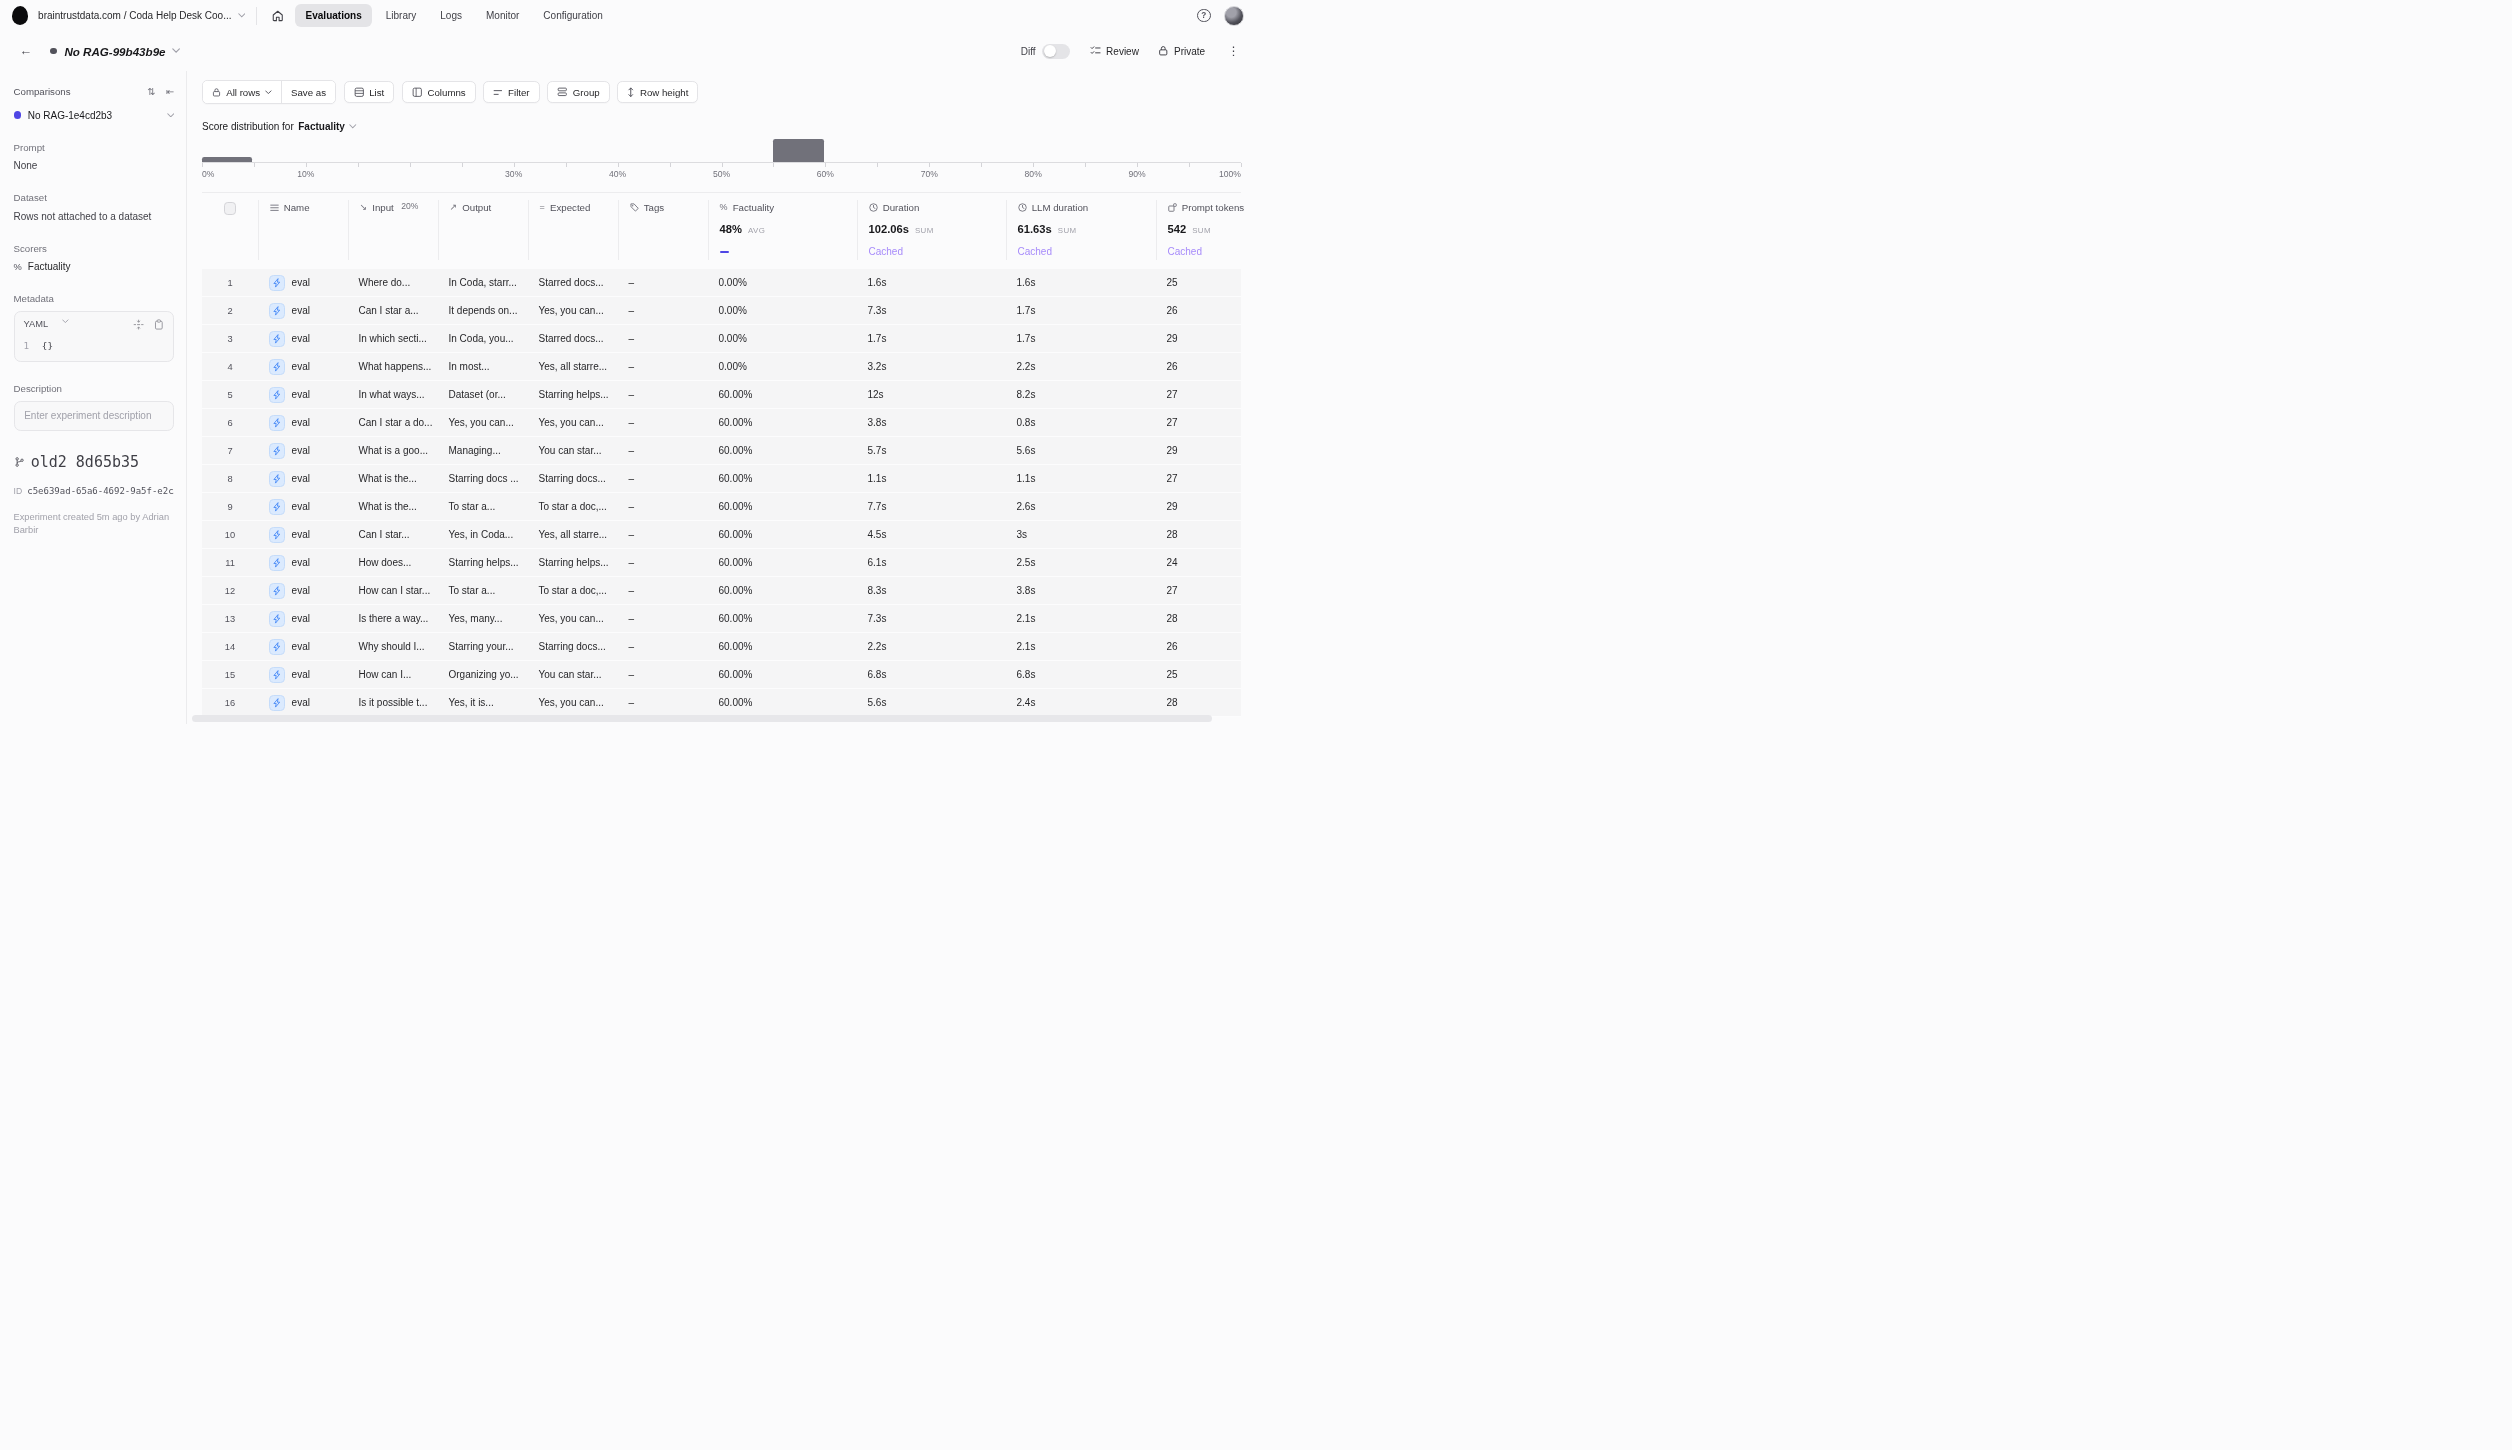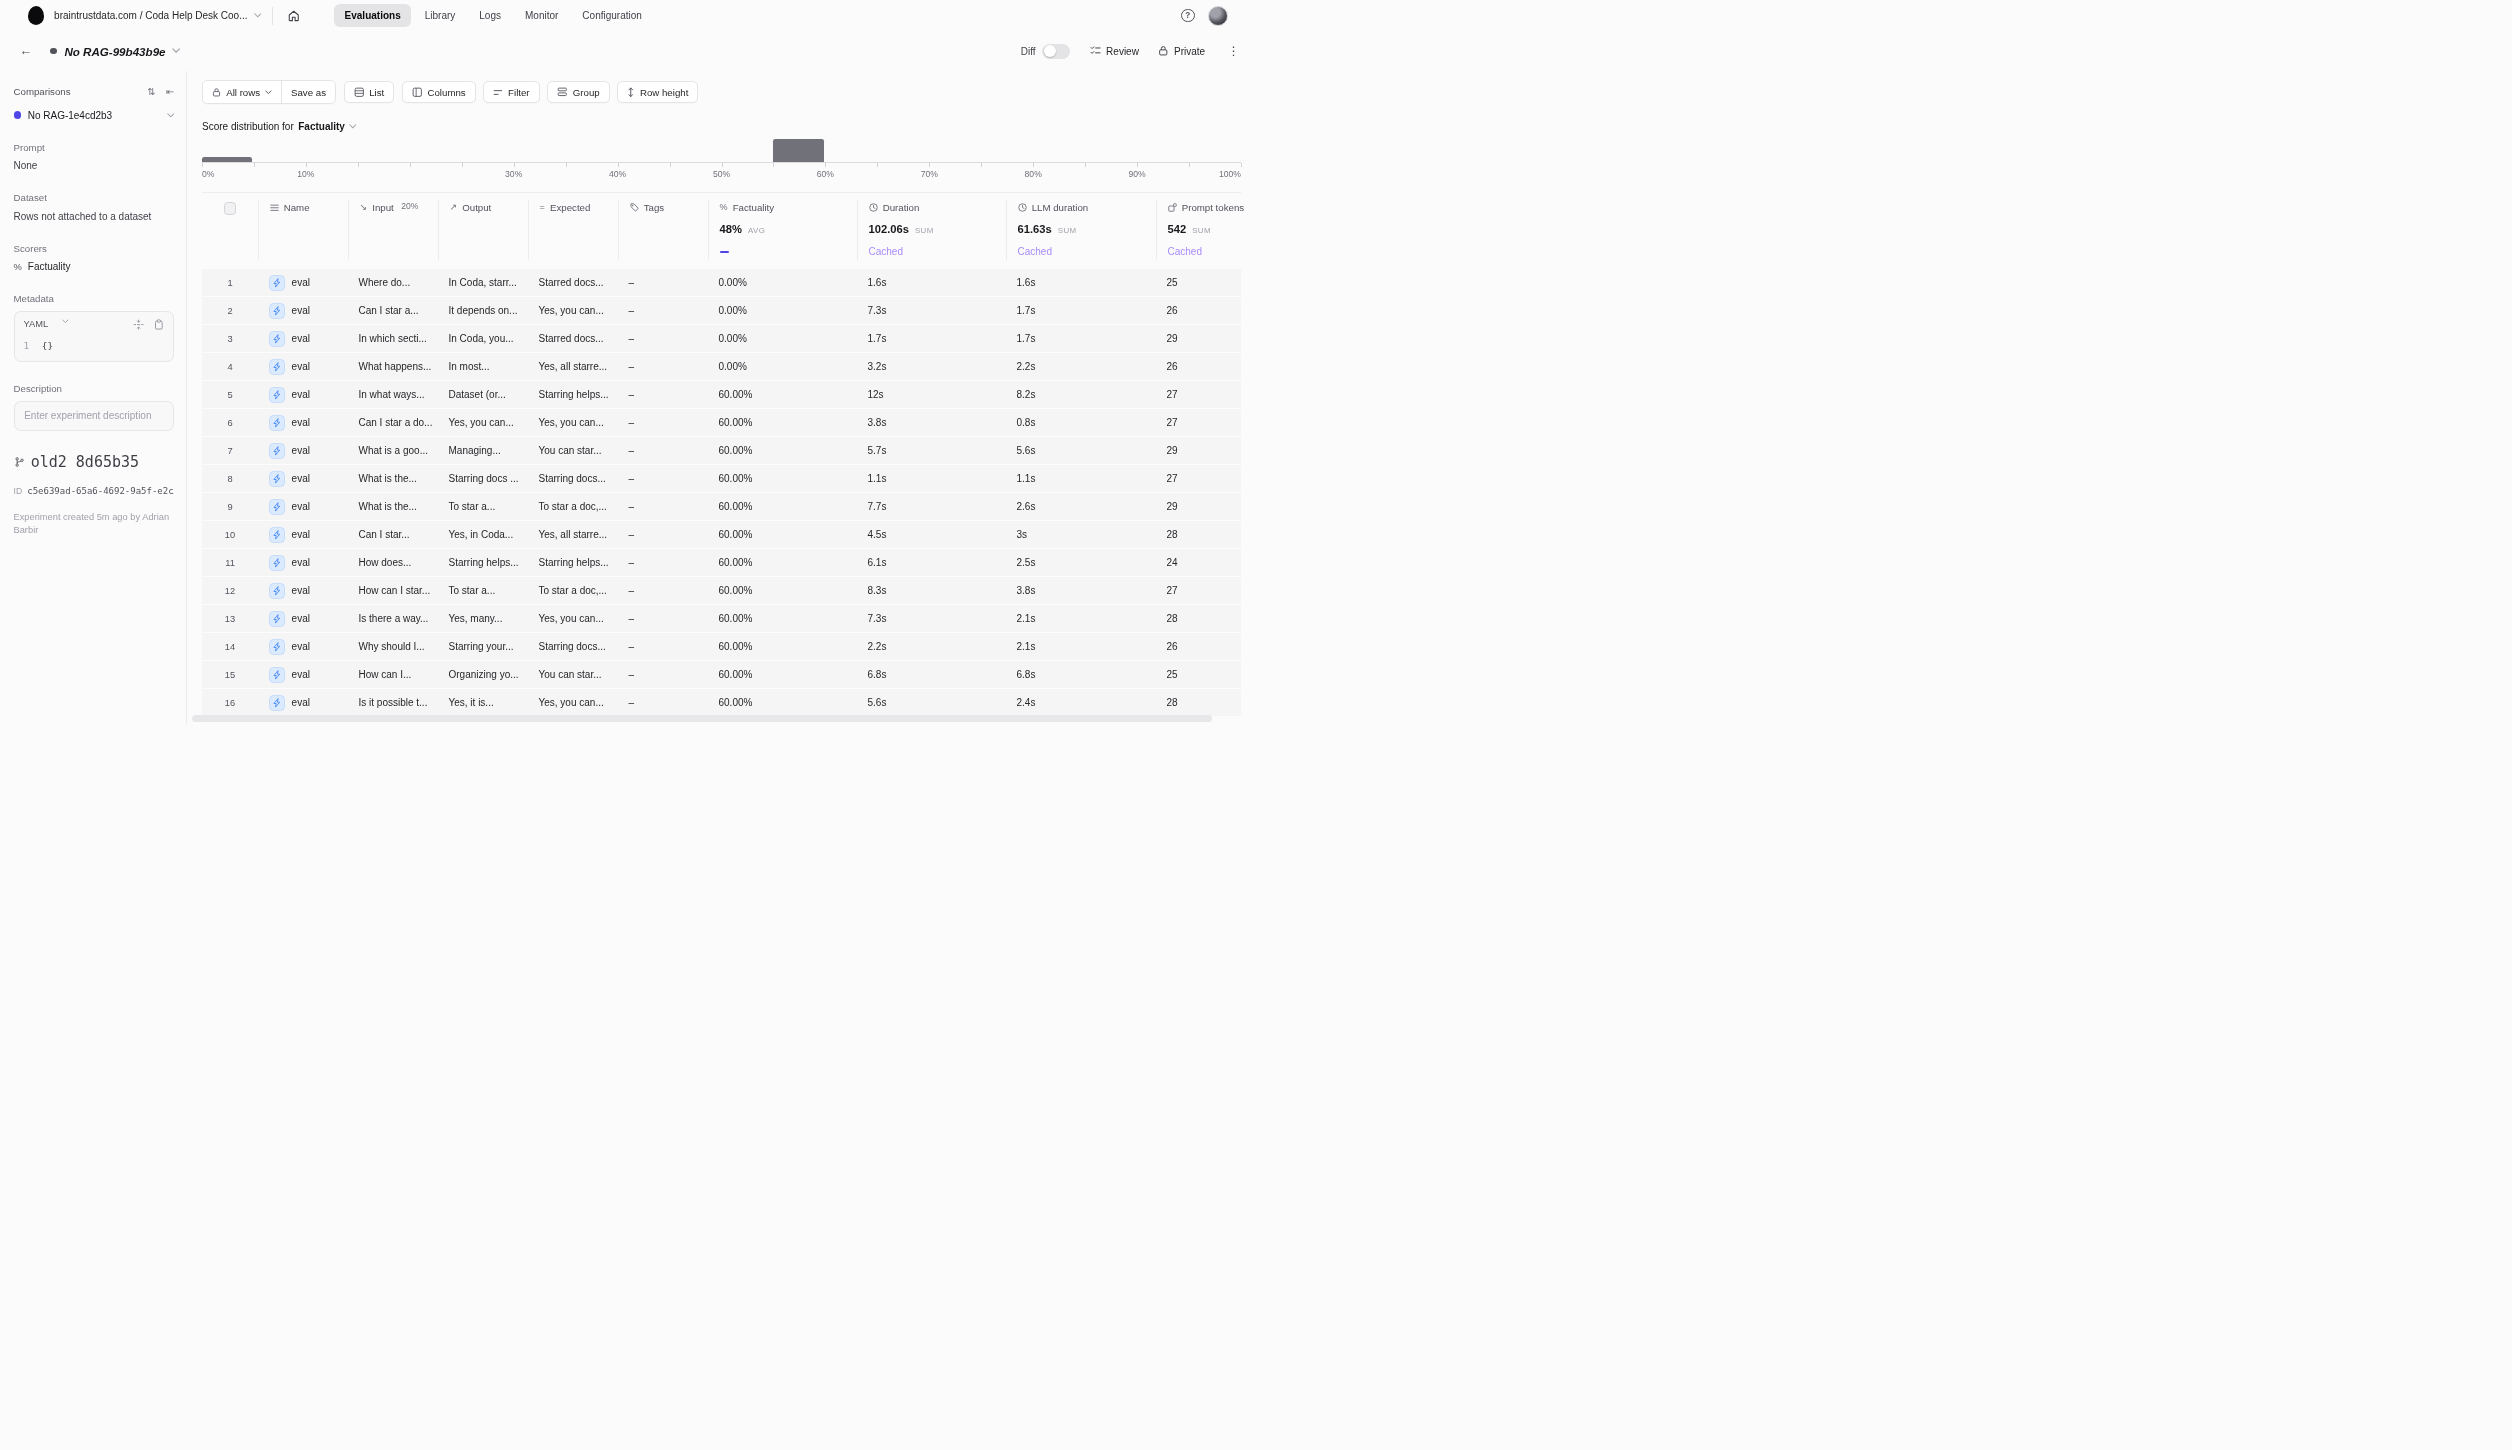--- a/index.html
+++ b/index.html
@@ -7,29 +7,29 @@
   body {
     font-family: "Liberation Sans", sans-serif;
     background: #fbfbfc;
     color: #18181b;
     font-size: 10px;
     position: relative;
   }
   svg { display: block; }
 
   
-  .topbar { height: 31px; display: flex; align-items: center; padding: 0 28px; }
+  .topbar { height: 31px; display: flex; align-items: center; padding: 0 12px; }
   .logo { width: 16.4px; height: 18.7px; background: #0b0b0d; border-radius: 52% 48% 50% 50% / 55% 55% 45% 45%; flex: 0 0 auto; }
   .breadcrumb { margin-left: 9.7px; display: flex; align-items: center; gap: 6px; color: #27272a; font-size: 10px; }
   .chev { color: #a1a1aa; }
   .v-div { width: 0.7px; height: 18px; background: #e4e4e7; margin: 0 11.2px; }
   .home-btn { color: #3f3f46; display: flex; align-items: center; padding: 3px; }
   .tabs { display: flex; align-items: center; gap: 3px; margin-left: 7.5px; }
   .tab { padding: 6px 10.5px; border-radius: 6px; color: #3f3f46; font-size: 10px; cursor: default; }
-  .tab.active { background: #e4e4e7; color: #09090b; font-weight: bold; margin-left: 23px; }
+  .tab.active { background: #e4e4e7; color: #09090b; font-weight: bold; }
   .topbar-right { margin-left: auto; display: flex; align-items: center; gap: 13.5px; }
   .help-icon { width: 13.5px; height: 13.5px; border: 1.2px solid #52525b; border-radius: 50%; display: grid; place-items: center; font-size: 8.2px; font-weight: bold; color: #52525b; }
   .avatar { width: 20px; height: 20px; border-radius: 50%; background: radial-gradient(circle at 35% 30%, #a1a1aa 0 28%, #52525b 60%, #27272a 100%); border: 0.7px solid #d4d4d8; }
 
   
   .page-header { height: 40px; display: flex; align-items: center; padding: 0 13.5px; }
   .back-btn { font-size: 12.7px; color: #3f3f46; padding: 3px 6px; }
   .exp-dot { width: 6.7px; height: 6.7px; border-radius: 50%; background: #52525b; margin-left: 12px; }
   .exp-title { font-size: 11.6px; font-weight: bold; margin-left: 7.5px; font-style: italic; }
   .exp-chev { margin-left: 6.7px; }

